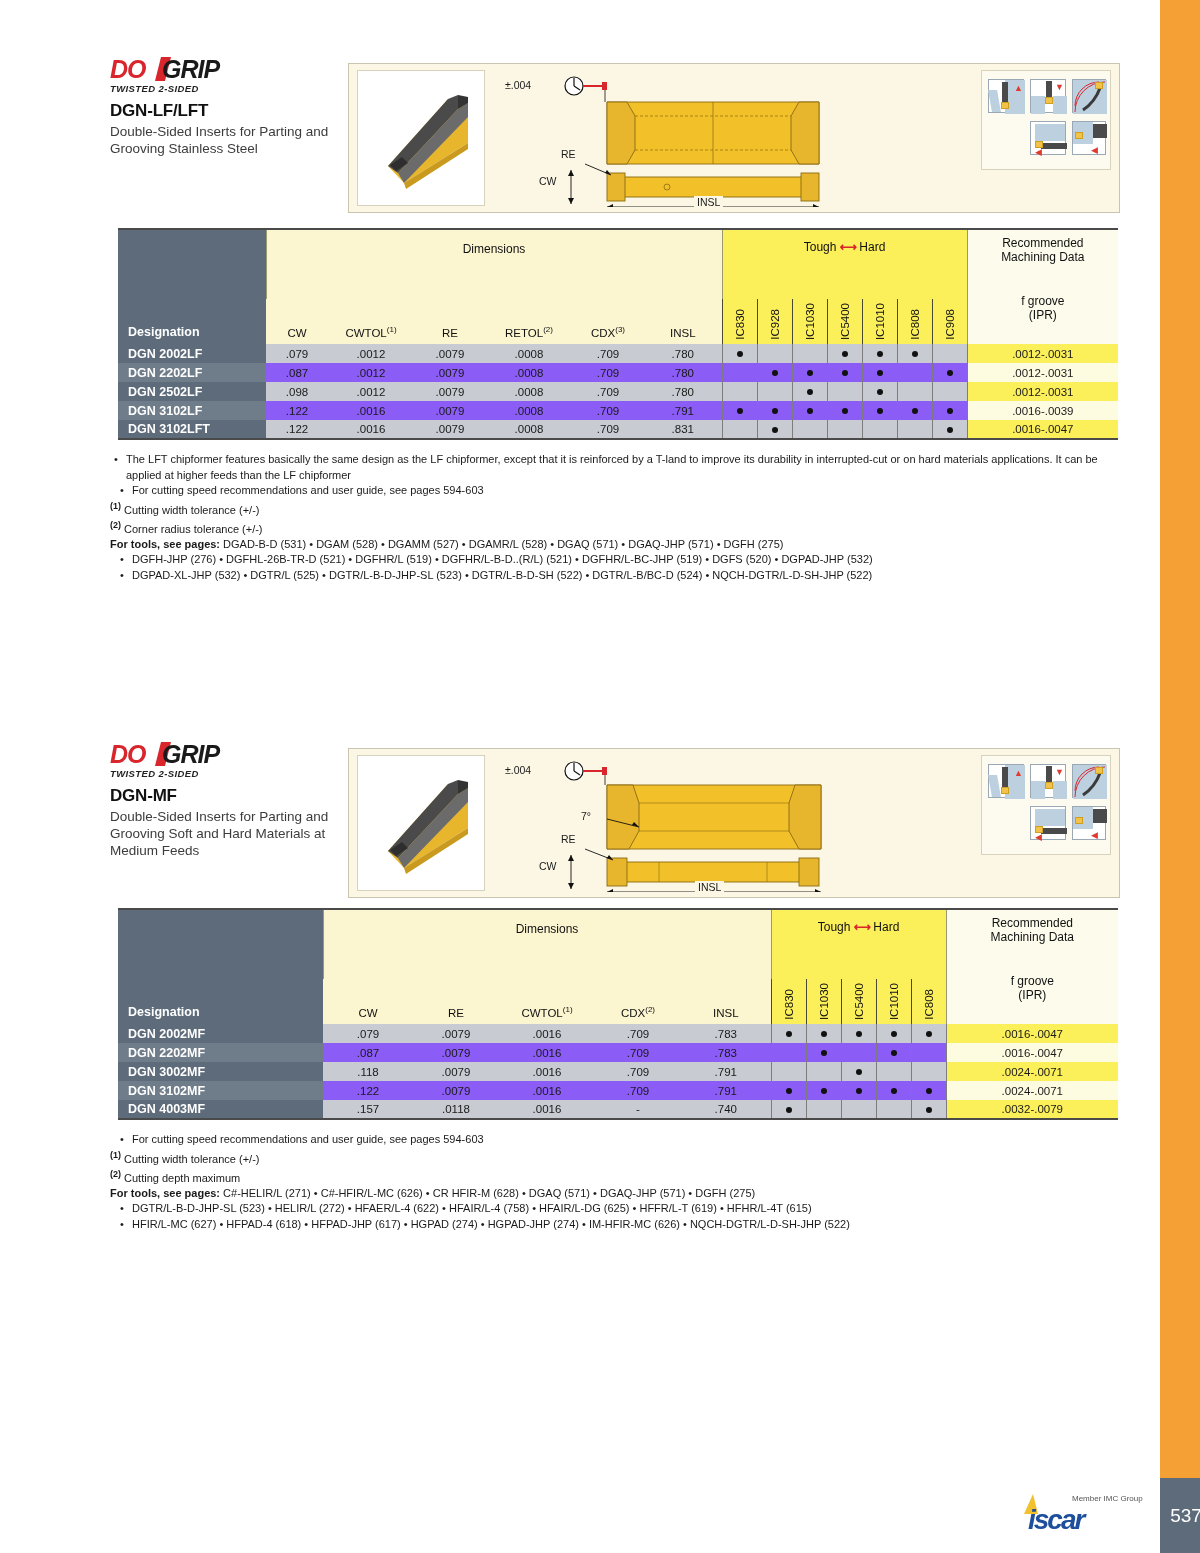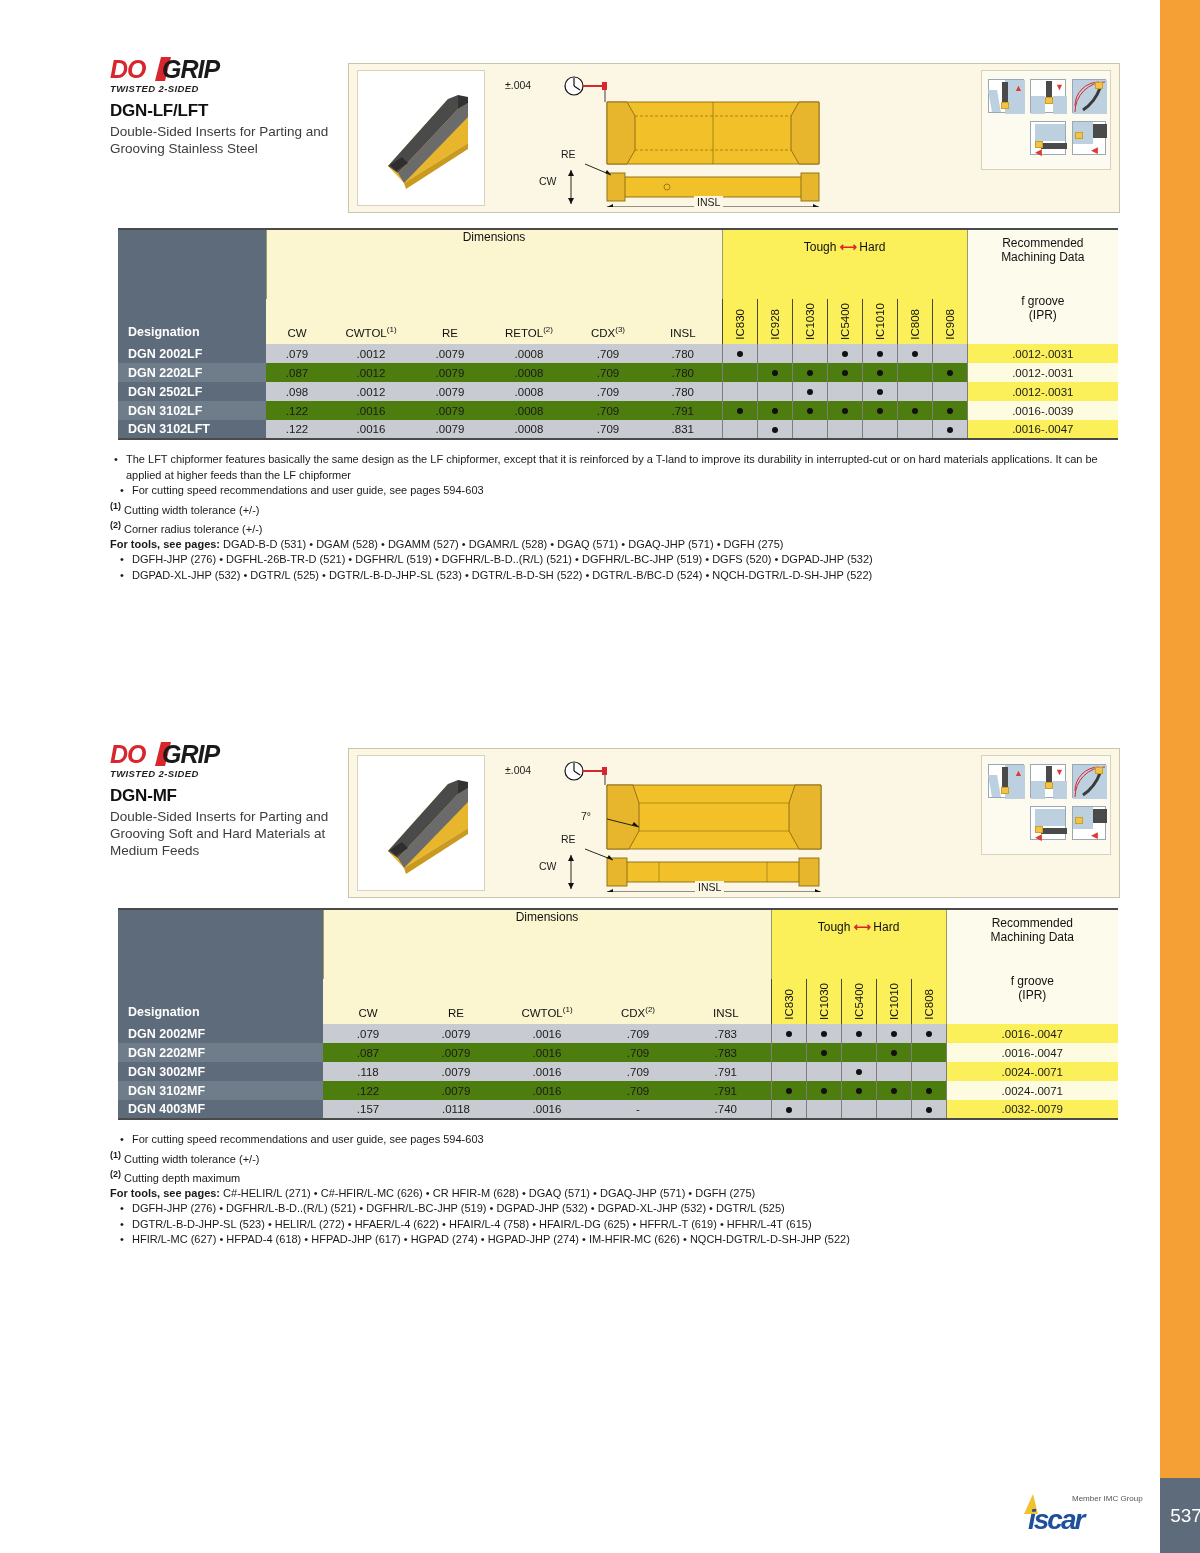--- a/index.html
+++ b/index.html
@@ -105,21 +105,21 @@
   table { border-collapse: collapse; width: 100%; table-layout: fixed; }
   td, th { padding: 0; font-weight: normal; }
 
   .hdr-desig {
     background: #5d6b7a; color: #ffffff;
     font-size: 12.5px; font-weight: bold;
     vertical-align: bottom; padding: 0 0 5px 10px; text-align: left;
   }
   .hdr-dim {
     background: #fbf5d0; color: #111; font-size: 12px;
-    text-align: center; vertical-align: top; padding-top: 0;
+    text-align: center; vertical-align: top; padding-top: 12px;
     border-left: 1px solid #9a9a6e;
   }
   .hdr-dim-col {
     background: #fbf5d0; color: #111; font-size: 11.5px;
     text-align: center; vertical-align: bottom; padding-bottom: 5px;
   }
   .hdr-grade-band {
     background: #fbef5a; color: #111; font-size: 12px;
     text-align: center; vertical-align: top; padding-top: 10px;
     border-left: 1px solid #9a9a6e;
@@ -153,21 +153,21 @@
   .desig-cell.alt { background: #6f7c89; }
   .num {
     font-size: 11.5px; color: #1a1a1a; text-align: center;
     height: 19px;
   }
   .dot-cell { text-align: center; height: 19px; border-left: 1px solid #7d7d7d; }
   .dot { display: inline-block; width: 6px; height: 6px; border-radius: 50%; background: #111; vertical-align: middle; }
   .ipr { font-size: 11.5px; color: #1a1a1a; text-align: center; border-left: 1px solid #7d7d7d; height: 19px; }
 
   .row-a .num, .row-a .dot-cell { background: #c8ccd2; }
-  .row-b .num, .row-b .dot-cell { background: #4d7c0f; }
+  .row-b .num, .row-b .dot-cell { background: #8b5cf6; }
   .row-a .ipr { background: #fbef5a; }
   .row-b .ipr { background: #fdfbe0; }
 
   .tbl-top-line { border-top: 2px solid #4a4a4a; }
   .tbl-bot-line { border-bottom: 2px solid #4a4a4a; padding-left: 28px; }
 
   
   .notes { position: absolute; left: 110px; width: 1000px; font-size: 11px; color: #1a1a1a; line-height: 15.5px; }
   .n1 { top: 452px; }
   .n2 { top: 1132px; }
@@ -708,21 +708,20 @@
           </tr>
         </tbody>
     </table>
   </div>
 
   <div class="notes n2">
     <div class="bullet-line indent">For cutting speed recommendations and user guide, see pages 594-603</div>
     <div class="fn"><sup>(1)</sup> <span>Cutting width tolerance (+/-)</span></div>
     <div class="fn"><sup>(2)</sup> <span>Cutting depth maximum</span></div>
     <div class="tools-line"><span class="tools-head">For tools, see pages:</span> <span>C#-HELIR/L (271) • C#-HFIR/L-MC (626) • CR HFIR-M (628) • DGAQ (571) • DGAQ-JHP (571) • DGFH (275)</span></div>
-    <div class="bullet-line indent">DGFH-JHP (276) • DGFHR/L-B-D..(R/L) (521) • DGFHR/L-BC-JHP (519) • DGPAD-JHP (532) • DGPAD-XL-JHP (532) • DGTR/L (525)</div>
     <div class="bullet-line indent">DGTR/L-B-D-JHP-SL (523) • HELIR/L (272) • HFAER/L-4 (622) • HFAIR/L-4 (758) • HFAIR/L-DG (625) • HFFR/L-T (619) • HFHR/L-4T (615)</div>
     <div class="bullet-line indent">HFIR/L-MC (627) • HFPAD-4 (618) • HFPAD-JHP (617) • HGPAD (274) • HGPAD-JHP (274) • IM-HFIR-MC (626) • NQCH-DGTR/L-D-SH-JHP (522)</div>
   </div>
 
   <div class="footer-logo">
     <span class="iscar-spark"></span>
     <span class="iscar-word">iscar</span>
     <span class="imc">Member IMC Group</span>
   </div>
 

